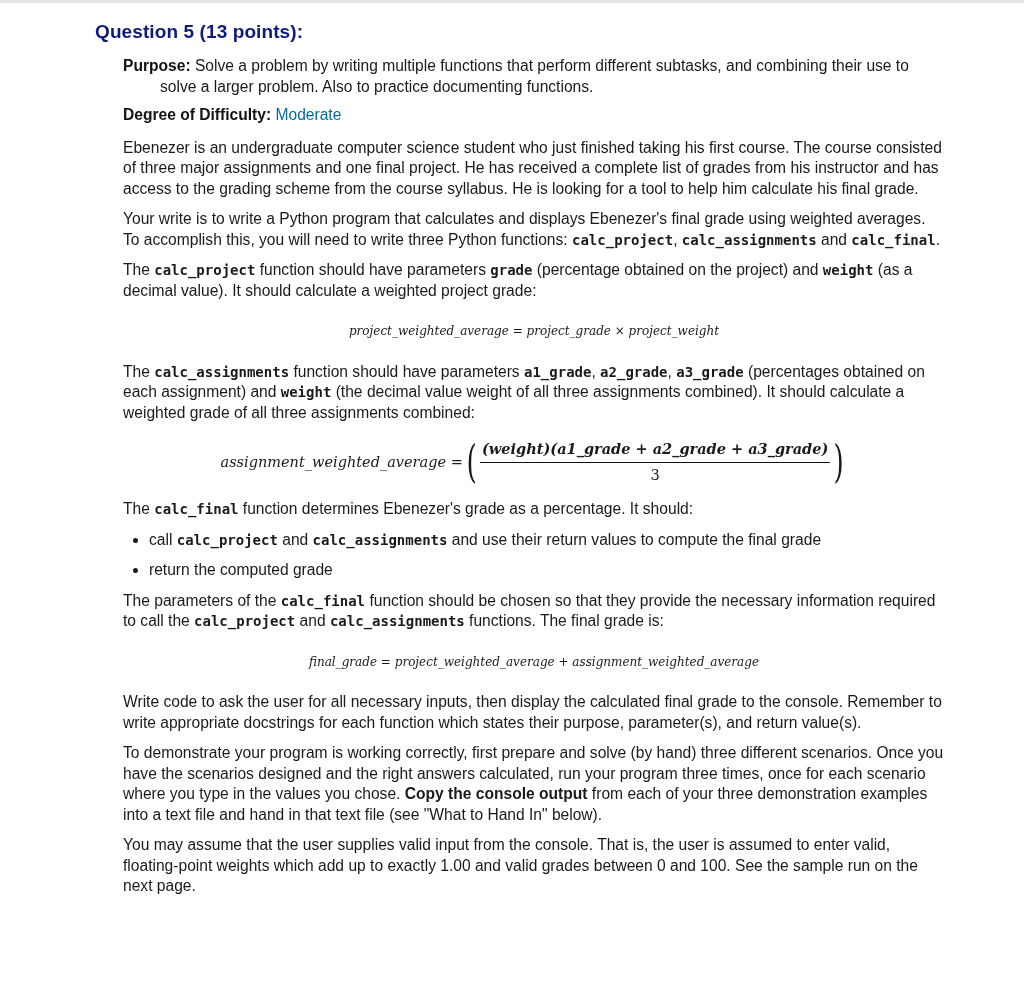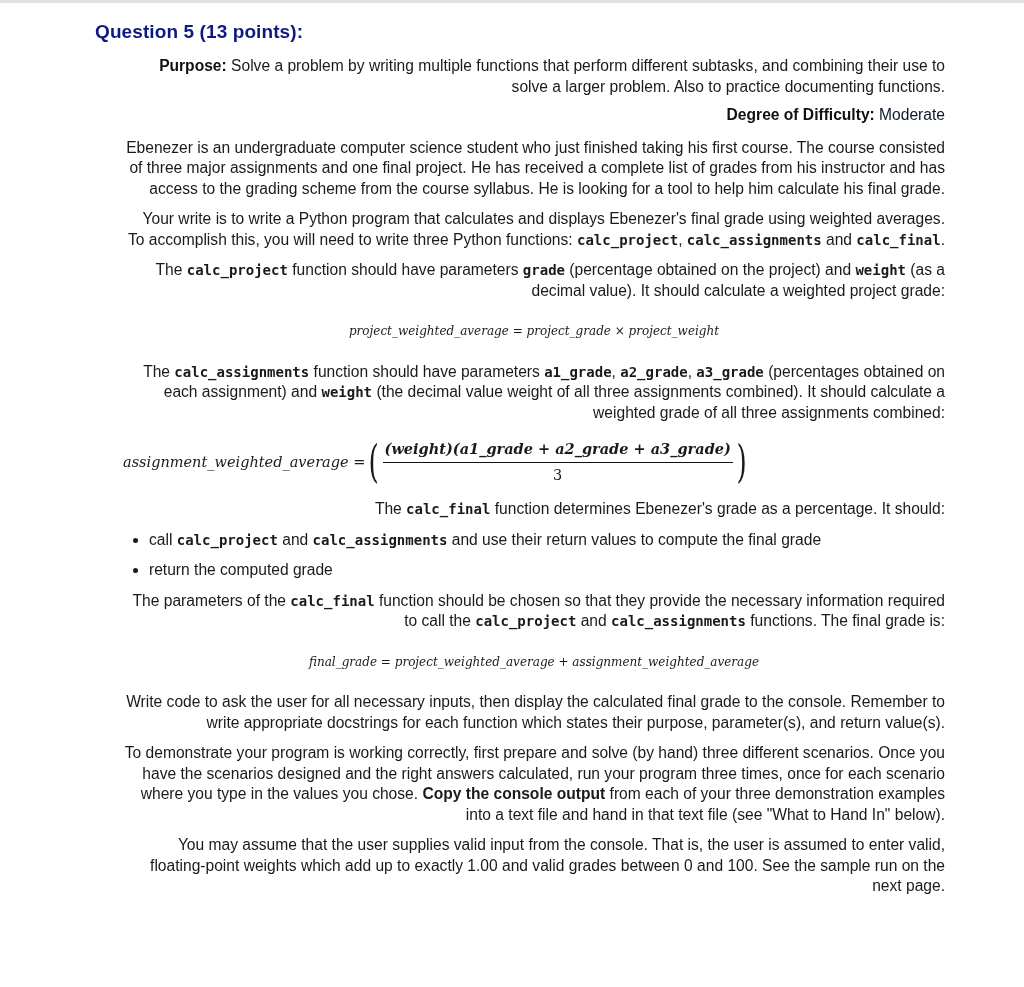--- a/index.html
+++ b/index.html
@@ -4,25 +4,25 @@
 <style>
   html, body { margin: 0; padding: 0; background: #ffffff; }
   body { width: 1024px; height: 987px; overflow: hidden; position: relative;
          font-family: "Liberation Sans", sans-serif; color: #1a1a1a; }
   .topline { position: absolute; top: 0; left: 0; width: 1024px; height: 3px; background: #e2e2e2; }
   .qtitle { position: absolute; left: 95px; top: 21px; font-size: 19px; font-weight: bold; color: #0d1a80; letter-spacing: 0.1px; }
   .content { position: absolute; left: 123px; top: 56px; width: 822px; font-size: 15.6px; line-height: 20.5px; }
   .purpose { padding-left: 37px; text-indent: -37px; margin: 0 0 8px 0; }
   .label { font-weight: bold; color: #111; }
   .difficulty { margin: 0 0 12px 0; }
-  .mod { color: #0f172a; }
-  p { margin: 0 0 10px 0; text-align: right; }
+  .mod { color: #0369a1; }
+  p { margin: 0 0 10px 0; }
   code, .mono { font-family: "DejaVu Sans Mono", monospace; font-size: 14px; font-weight: bold; }
   .eq { font-family: "DejaVu Serif", serif; font-style: italic; text-align: center; font-size: 12px; margin: 20px 0 20px 0; }
-  .eq-frac { display: flex; align-items: center; justify-content: flex-start; margin: 16px 0 14px 0; font-family: "DejaVu Serif", serif; font-style: italic; font-size: 14.5px; }
+  .eq-frac { display: flex; align-items: center; justify-content: center; margin: 16px 0 14px 0; font-family: "DejaVu Serif", serif; font-style: italic; font-size: 14.5px; }
   .paren { font-size: 44px; font-style: normal; line-height: 44px; font-weight: 200; transform: scaleX(0.6); display: inline-block; }
   .frac { display: inline-flex; flex-direction: column; align-items: center; }
   .num { border-bottom: 1px solid #111; padding: 0 2px 2px 2px; font-weight: bold; }
   .den { padding-top: 2px; font-style: normal; }
   ul { margin: 4px 0 8px 0; padding-left: 26px; list-style: disc; }
   li { margin: 0 0 10px 0; }
   .b { font-weight: bold; }
 </style>
 </head>
 <body>

